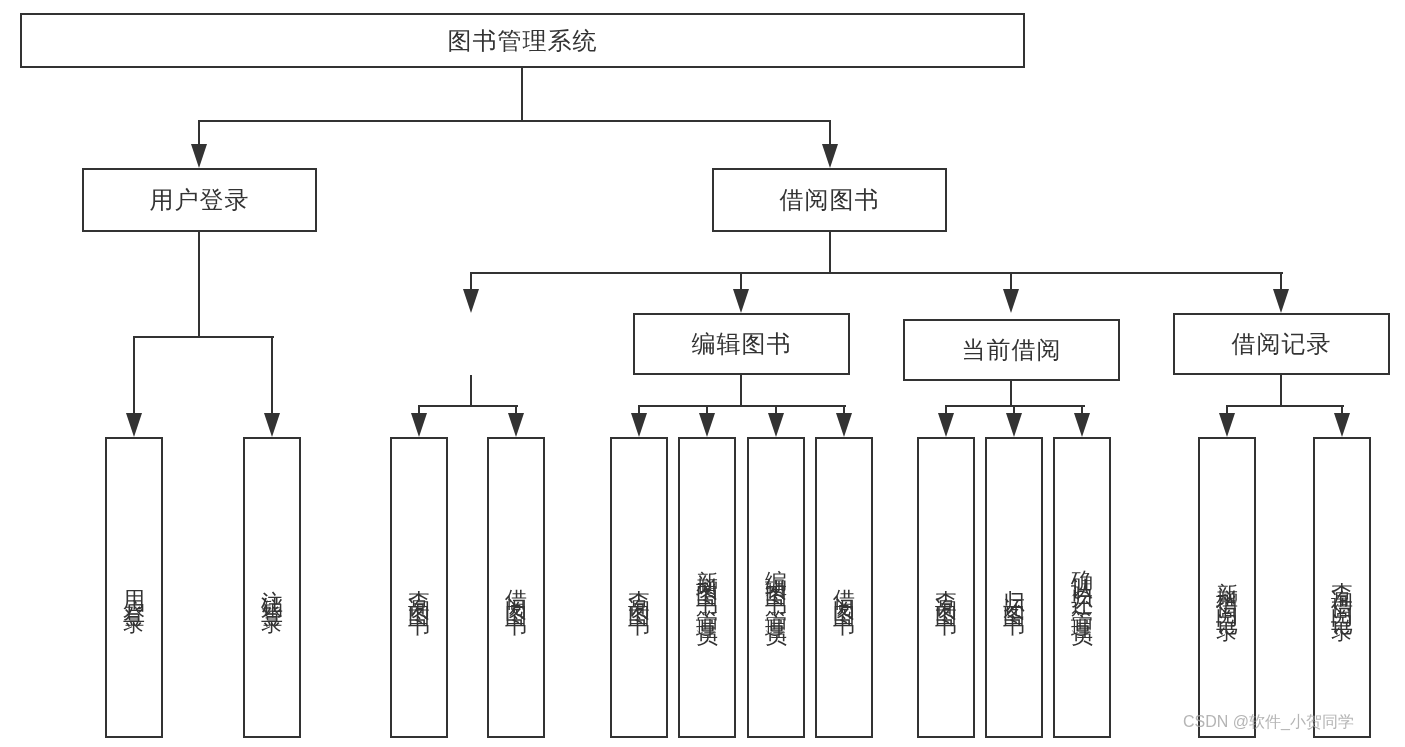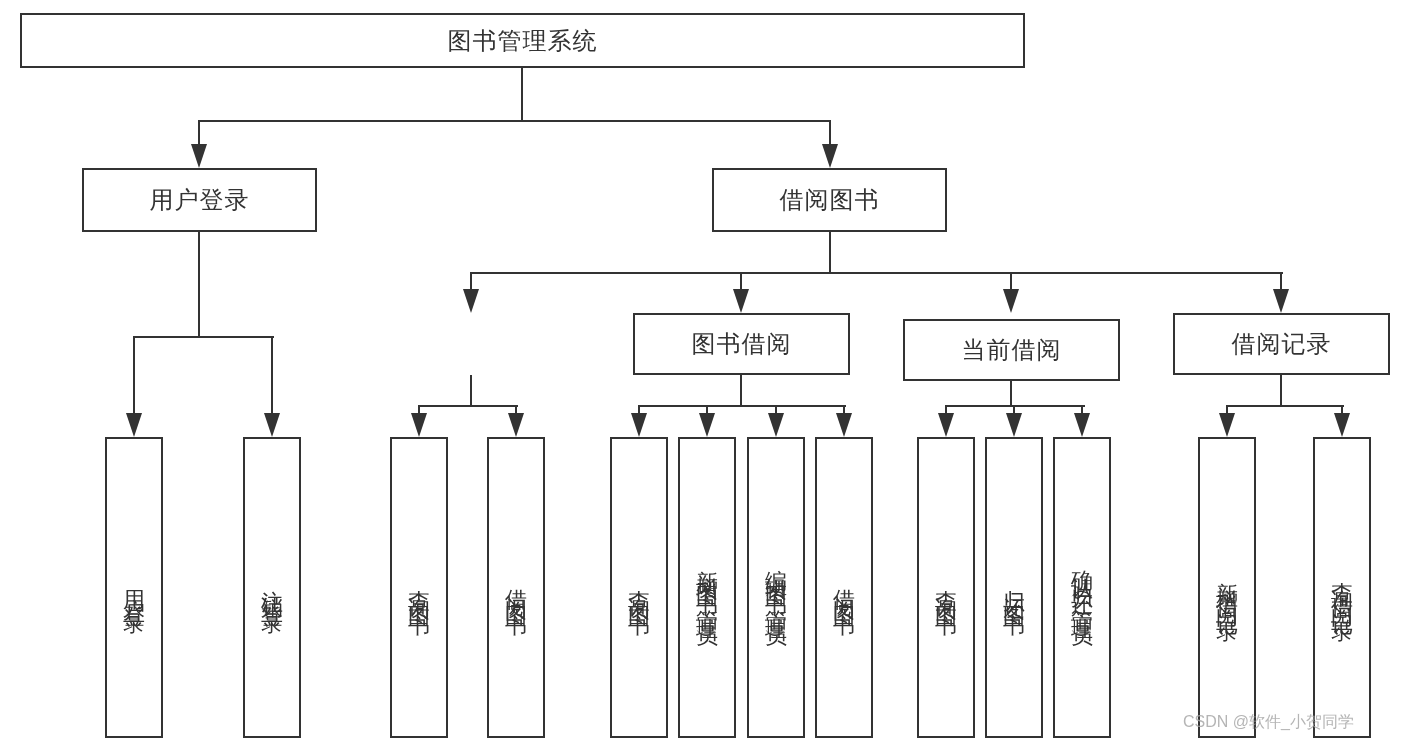--- a/index.html
+++ b/index.html
@@ -120,21 +120,21 @@
   <div class="arrow" style="left:1006px;top:413px;"></div>
   <div class="arrow" style="left:1074px;top:413px;"></div>
   <div class="arrow" style="left:1219px;top:413px;"></div>
   <div class="arrow" style="left:1334px;top:413px;"></div>
 
   <div class="node hnode" style="left:20px;top:13px;width:1005px;height:55px;">图书管理系统</div>
 
   <div class="node hnode" style="left:82px;top:168px;width:235px;height:64px;">用户登录</div>
   <div class="node hnode" style="left:712px;top:168px;width:235px;height:64px;">借阅图书</div>
 
-  <div class="node hnode" style="left:633px;top:313px;width:217px;height:62px;">图书借阅</div>
+  <div class="node hnode" style="left:633px;top:313px;width:217px;height:62px;">编辑图书</div>
   <div class="node hnode" style="left:903px;top:313px;width:217px;height:62px;margin-top:6px;">当前借阅</div>
   <div class="node hnode" style="left:1173px;top:313px;width:217px;height:62px;">借阅记录</div>
 
   <div class="node vnode" style="left:105px;">用户登录</div>
   <div class="node vnode" style="left:243px;">注销登录</div>
 
   <div class="node vnode" style="left:390px;">查询图书</div>
   <div class="node vnode" style="left:487px;">借阅图书</div>
 
   <div class="node vnode" style="left:610px;">查询图书</div>

